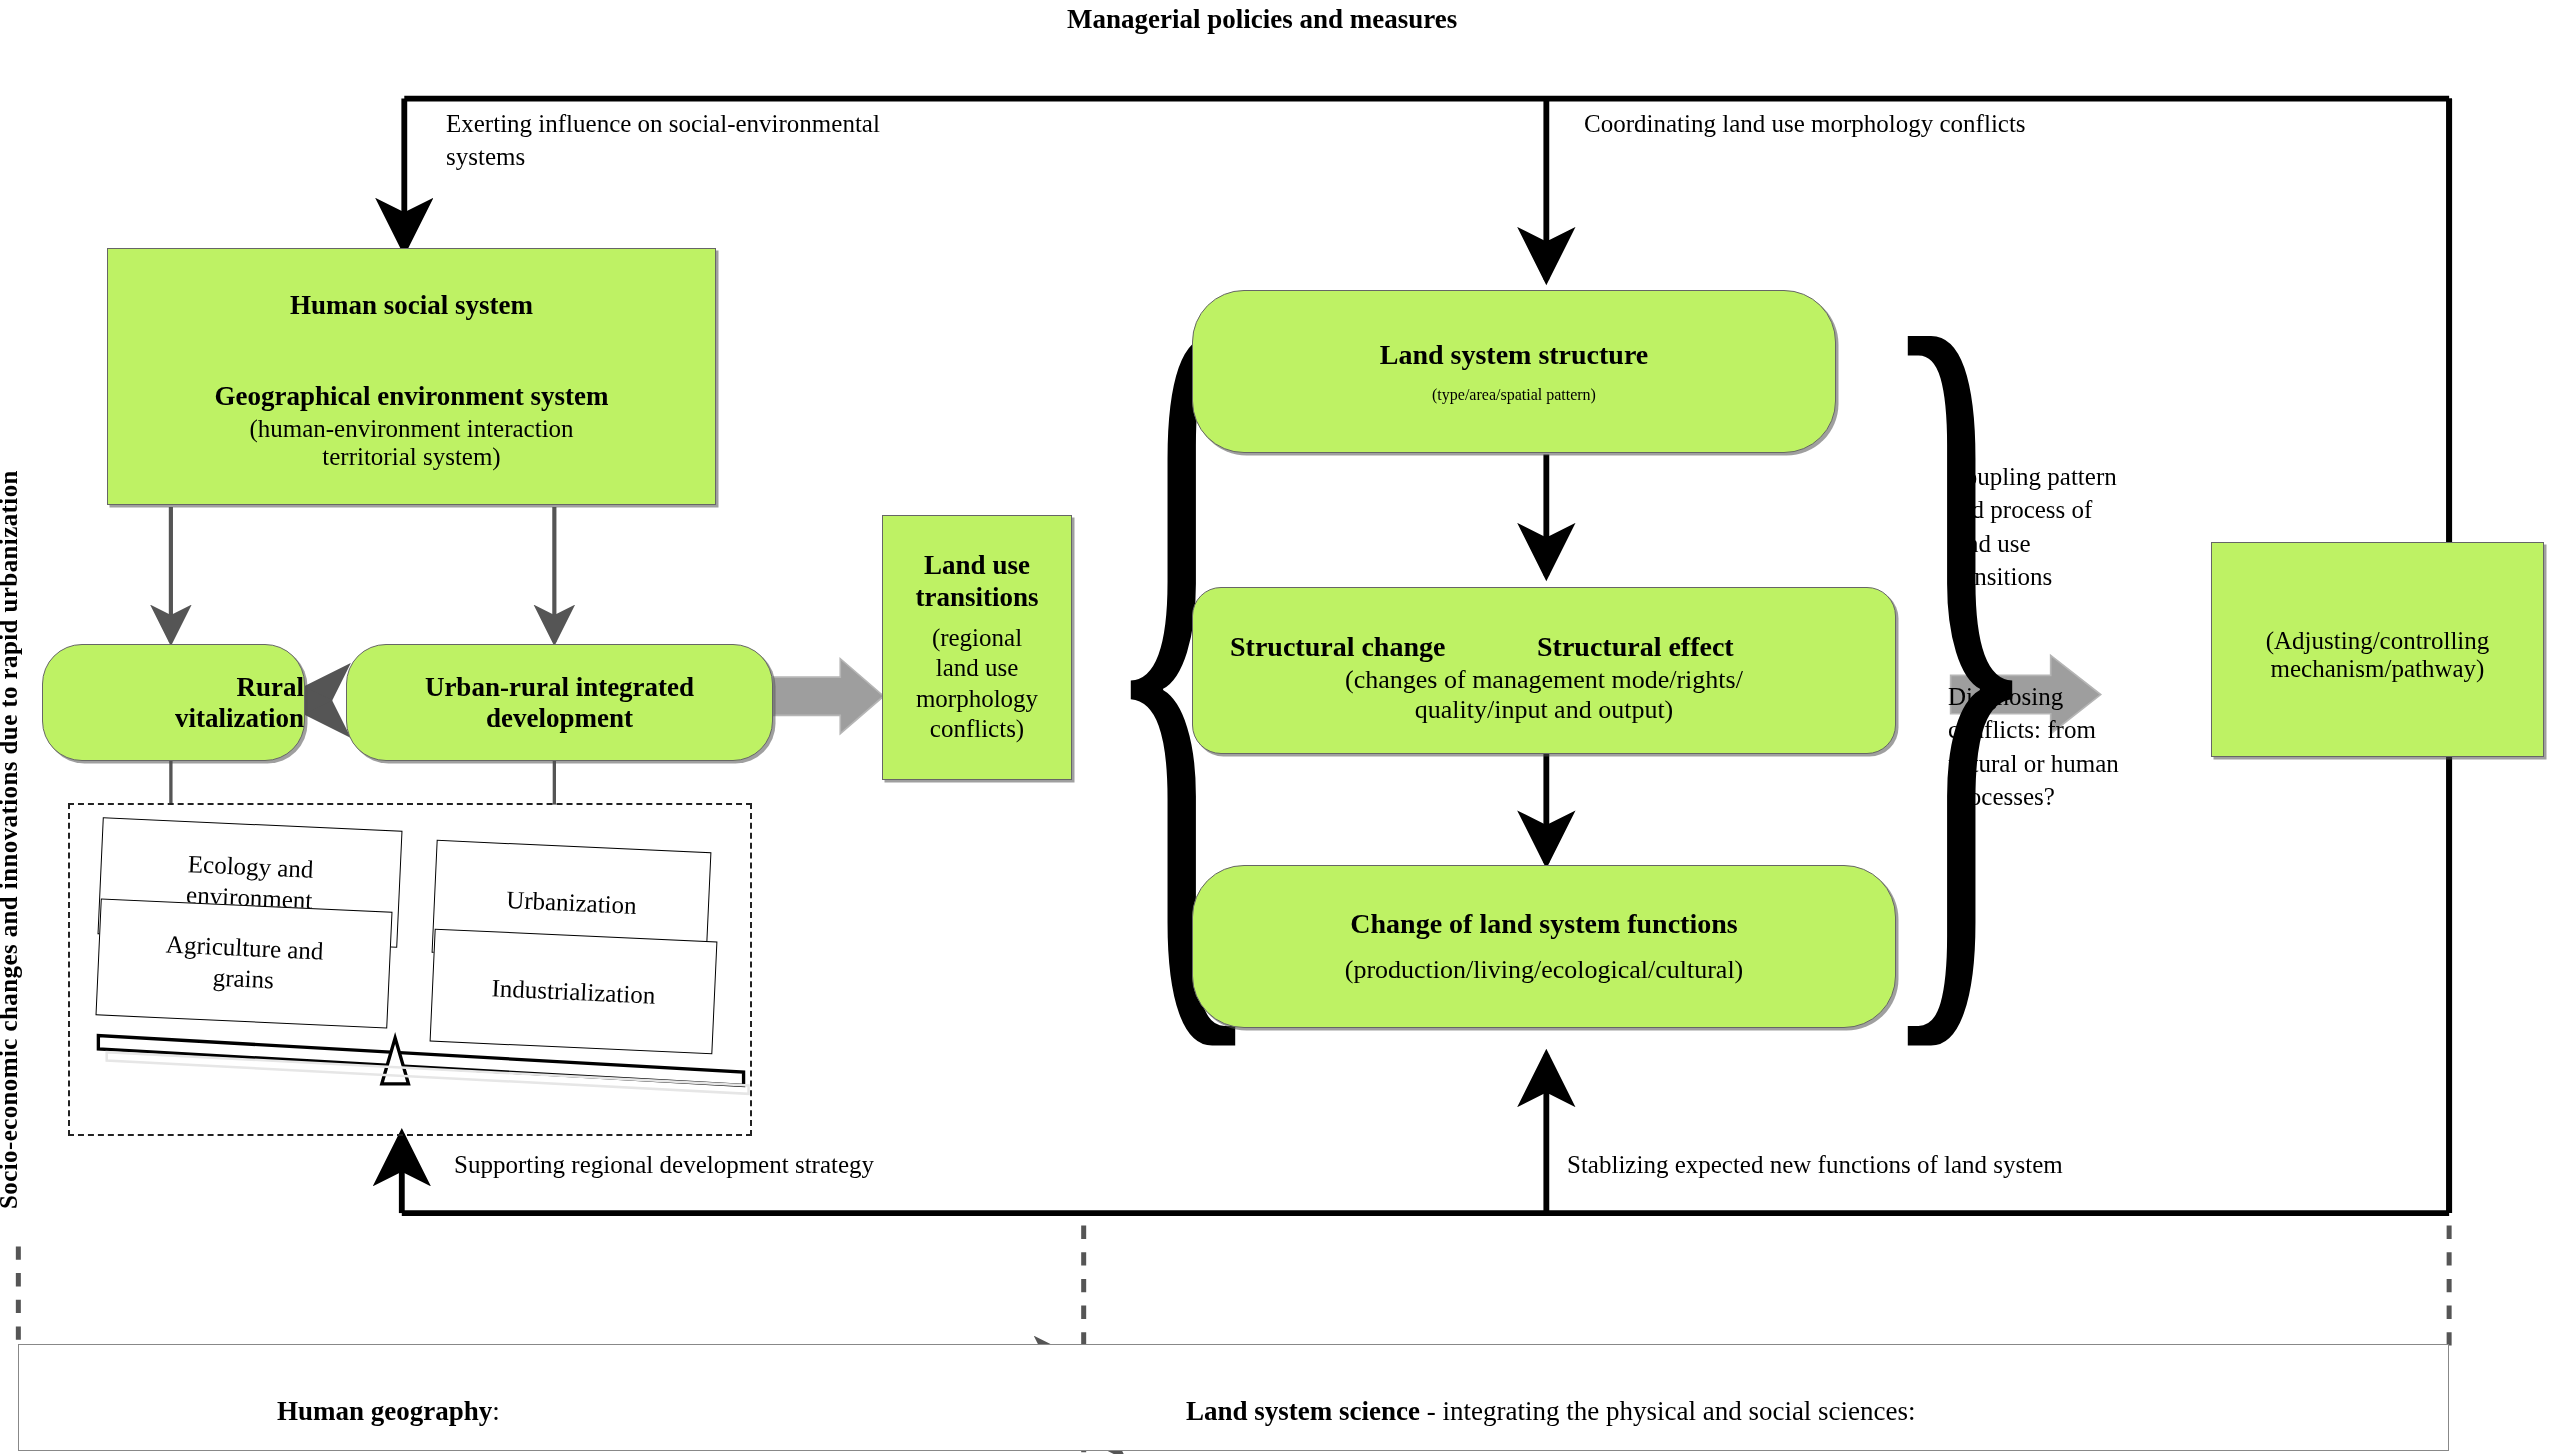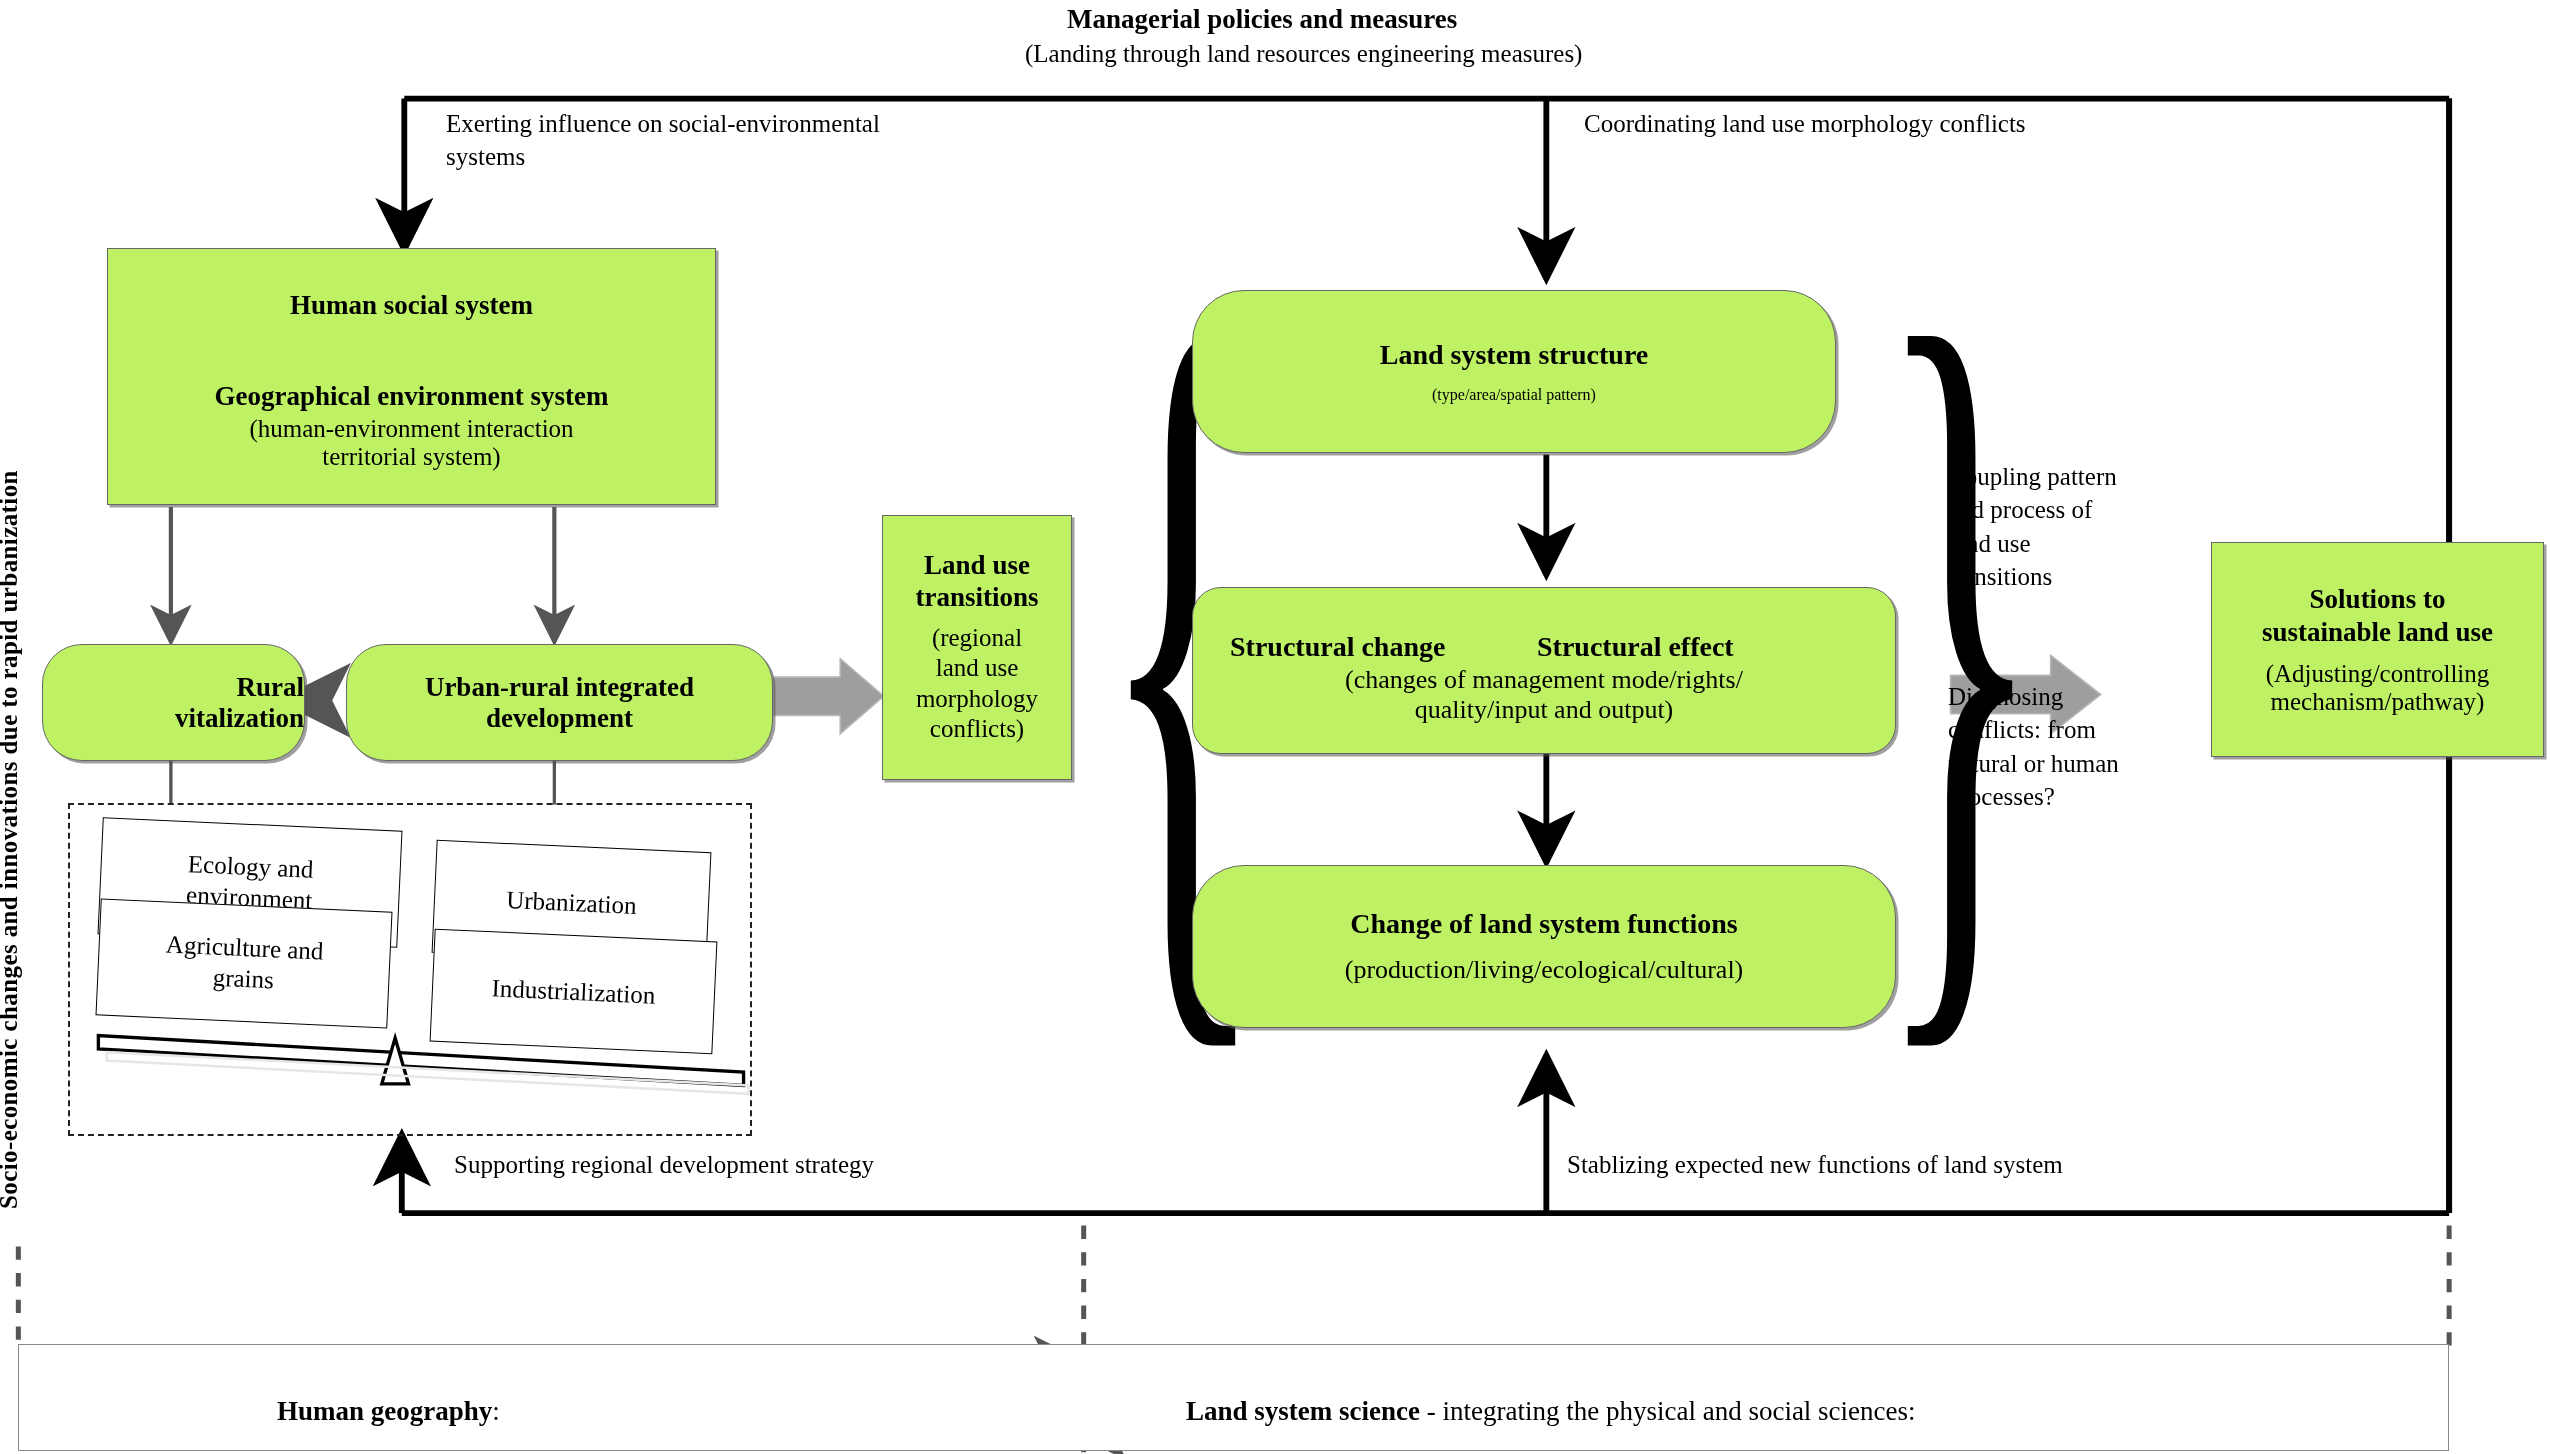--- a/index.html
+++ b/index.html
@@ -173,21 +173,20 @@
     <g>
       <path d="M118,1242 L118,1258 L892,1302 L892,1286 Z" fill="#ffffff" stroke="#000" stroke-width="4"></path>
       <path d="M458,1300 L490,1300 L474,1245 Z" fill="#ffffff" stroke="#000" stroke-width="4"></path>
       <path d="M128,1262 L128,1272 L898,1312 L898,1302 Z" fill="none" stroke="#e6e6e6" stroke-width="3"></path>
     </g>
   </svg>
 
   <div class="vert-title" style="left:-5px;top:125px;height:1084px;font-size:25px;">Socio-economic changes and innovations due to rapid urbanization</div>
 
   <div class="txt b ctr" style="left:1067px;top:1.7px;width:959px;font-size:27px;">Managerial policies and measures</div>
-  <div class="txt ctr" style="left:1025px;top:38px;width:1042px;font-size:25px;">(Landing through land resources engineering measures)</div>
 
   <div class="txt" style="left:446px;top:108px;width:684px;font-size:25px;">Exerting influence on social-environmental
 systems</div>
   <div class="txt" style="left:1584px;top:108px;width:750px;font-size:25px;">Coordinating land use morphology conflicts</div>
 
   <div class="shadowbox" style="left:107px;top:248px;width:609px;height:257px;border-radius:0;">
     <div class="b" style="font-size:27px;margin-top:8.3px;">Human social system</div>
     <div style="height:60px;"></div>
     <div class="b" style="font-size:27px;">Geographical environment system</div>
     <div style="font-size:25px;margin-top:3.3px;">(human-environment interaction</div>
@@ -263,22 +262,20 @@
   <div class="txt" style="left:1948px;top:460px;width:267px;font-size:25px;line-height:1.33;">Coupling pattern
 and process of
 land use
 transitions</div>
   <div class="txt" style="left:1948px;top:680px;width:275px;font-size:25px;line-height:1.33;">Diagnosing
 conflicts: from
 natural or human
 processes?</div>
 
   <div class="shadowbox" style="left:2211px;top:542px;width:333px;height:215px;border-radius:0;">
-    <div class="b" style="font-size:27px;white-space:pre-line;line-height:1.2;">Solutions to
-sustainable land use</div>
     <div style="font-size:25px;margin-top:11.7px;">(Adjusting/controlling</div>
     <div style="font-size:25px;">mechanism/pathway)</div>
   </div>
 
   <div class="txt" style="left:454px;top:1149px;font-size:25px;">Supporting regional development strategy</div>
   <div class="txt" style="left:1567px;top:1149px;font-size:25px;">Stablizing expected new functions of land system</div>
 
   <div class="bottombar" style="left:18.3px;top:1344px;width:2431px;height:107px;"></div>
 
   <div class="txt ctr" style="left:250px;top:1359px;width:834px;font-size:27px;line-height:1.28;">

